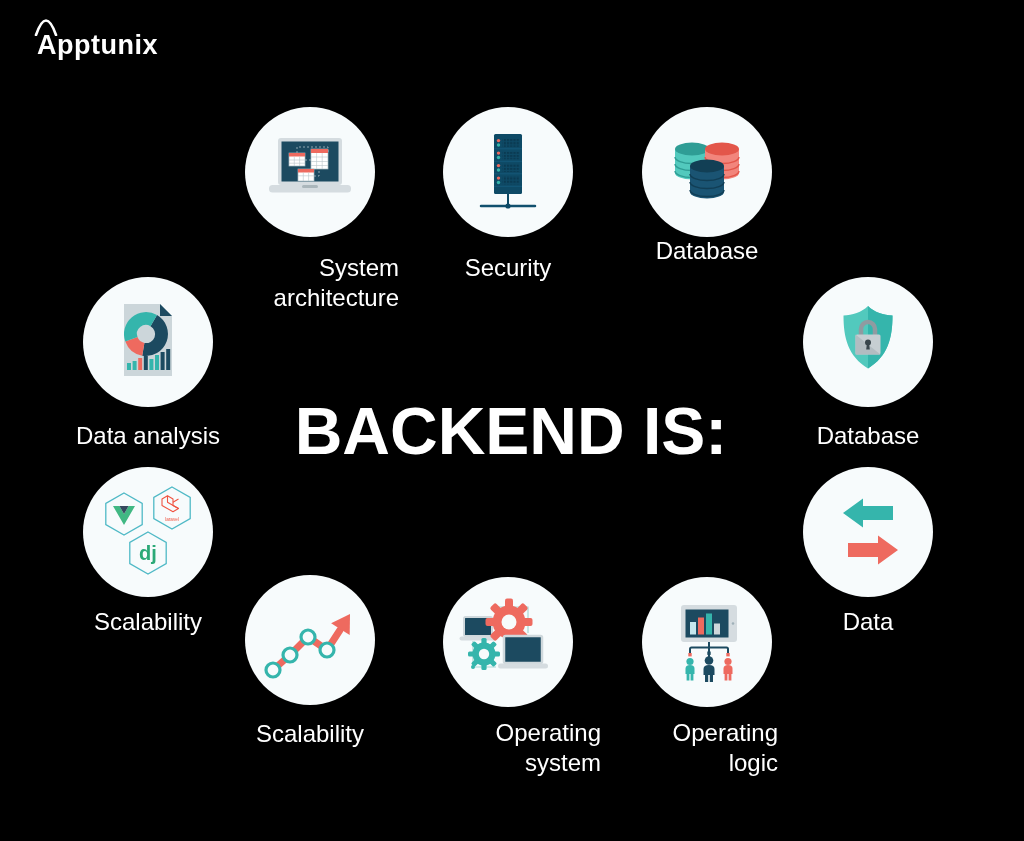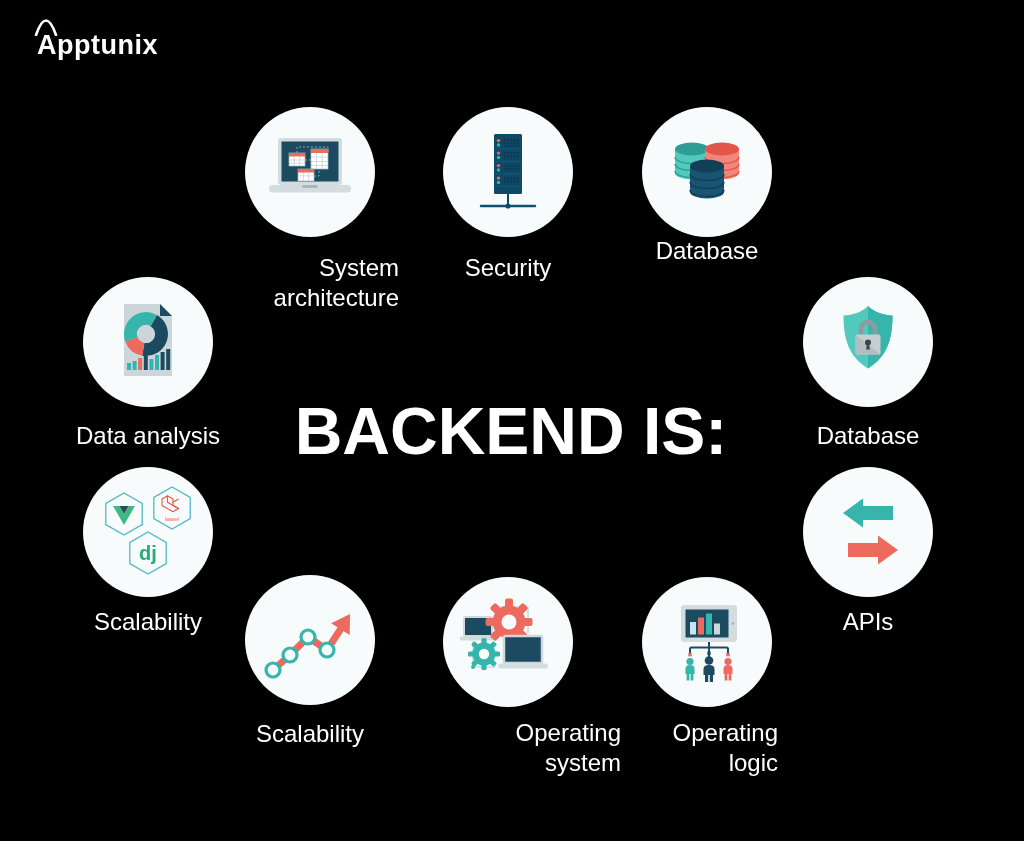--- a/index.html
+++ b/index.html
@@ -52,21 +52,21 @@
   .label.wrap-sm{white-space:normal;width:142px}
 
   
   .c-sa{left:245px;top:107px}   .c-sv{left:443px;top:107px}  .c-db{left:642px;top:107px}
   .c-se{left:803px;top:277px}   .c-ap{left:803px;top:467px}  .c-bl{left:642px;top:577px}
   .c-os{left:443px;top:577px}   .c-sc{left:245px;top:575px}  .c-fw{left:83px;top:467px}
   .c-da{left:83px;top:277px}
   
   .l-sa{left:310px;top:253px}   .l-sv{left:508px;top:253px}  .l-db{left:707px;top:236px}
   .l-se{left:868px;top:421px}   .l-ap{left:868px;top:607px}  .l-bl{left:707px;top:718px}
-  .l-os{left:532px;top:718px}   .l-sc{left:310px;top:719px}  .l-fw{left:148px;top:607px}
+  .l-os{left:512px;top:718px}   .l-sc{left:310px;top:719px}  .l-fw{left:148px;top:607px}
   .l-da{left:148px;top:421px}
 </style>
 </head>
 <body>
 
 <div class="logo">
   <span class="initial">
     <svg class="arc" width="28" height="20" viewBox="0 0 28 20">
       <path d="M3,19 Q13,-10 23,19" fill="none" stroke="#ffffff" stroke-width="2.6" stroke-linecap="round"></path>
     </svg>
@@ -181,21 +181,21 @@
   </svg>
 </div>
 <div class="label l-se">Database</div>
 
 <div class="circle c-ap">
   <svg viewBox="0 0 130 130">
     <path d="M40,46 L60,31.5 V39 H90 V53 H60 V60.5 Z" class="f-teal"></path>
     <path d="M95,83 L75,68.5 V76 H45 V90 H75 V97.5 Z" class="f-coral"></path>
   </svg>
 </div>
-<div class="label l-ap">APIs</div>
+<div class="label l-ap">Data</div>
 
 <div class="circle c-bl">
   <svg viewBox="0 0 130 130">
     <rect x="39" y="28" width="56" height="37" rx="3" class="f-gray"></rect>
     <rect x="43.5" y="32.5" width="43" height="28" class="f-navy"></rect>
     <circle cx="91" cy="46.5" r="1.3" fill="#9fb0b8"></circle>
     <rect x="48" y="45" width="6" height="12.5" fill="#c5e6ec"></rect>
     <rect x="56" y="40.5" width="6" height="17" class="f-coral"></rect>
     <rect x="64" y="36.5" width="6" height="21" class="f-teal"></rect>
     <rect x="72" y="46.5" width="6" height="11" fill="#cdd6da"></rect>

